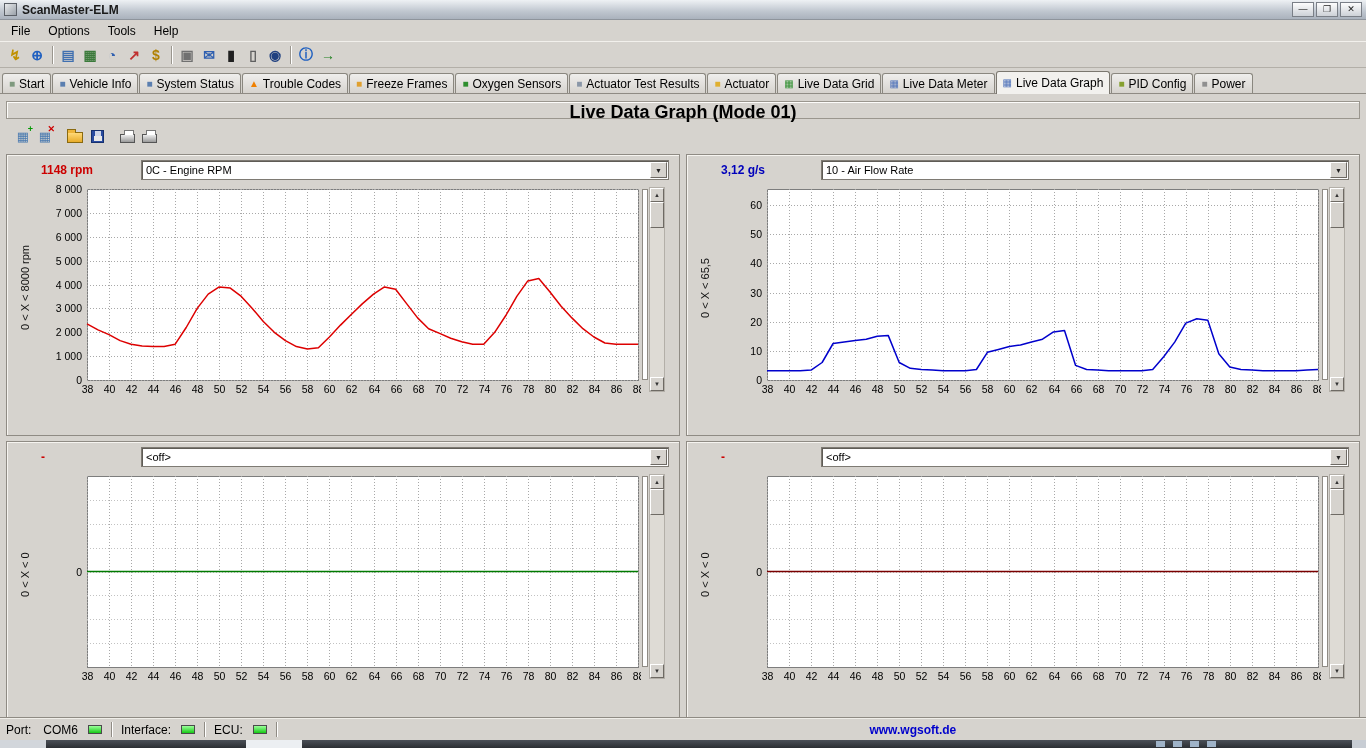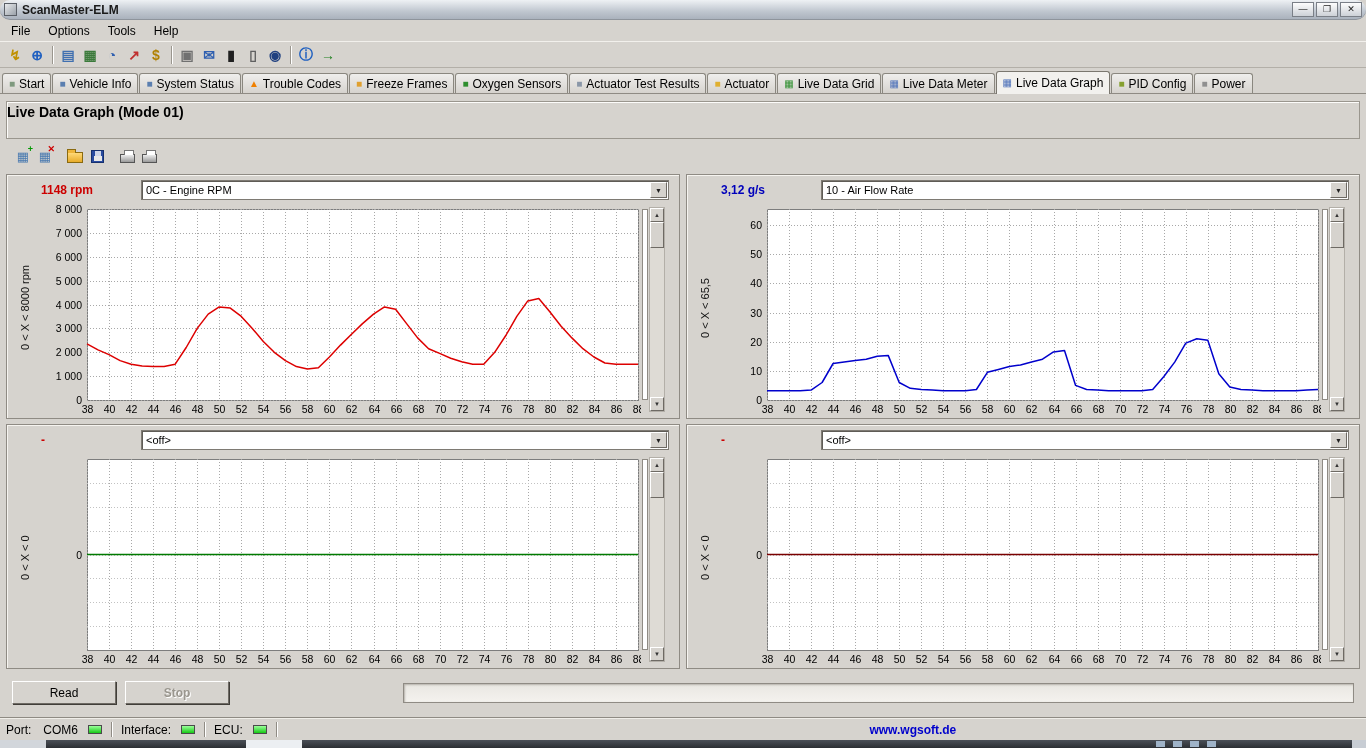--- a/index.html
+++ b/index.html
@@ -2,21 +2,21 @@
 <html><head>
 <meta charset="utf-8">
 <style>
   html,body{margin:0;padding:0;background:#000;}
   *{box-sizing:border-box;}
   .window{position:relative;width:1366px;height:748px;overflow:hidden;
     font-family:"Liberation Sans",sans-serif;background:#d6d3ce;color:#000;}
 
   
   .titlebar{height:20px;display:flex;align-items:center;padding:0 4px;
-    background:linear-gradient(#eef1f4,#bfc6cf 60%,#aab2bd);border-bottom:1px solid #8e949c;border-radius:10px;}
+    background:linear-gradient(#eef1f4,#bfc6cf 60%,#aab2bd);border-bottom:1px solid #8e949c;}
   .app-icon{width:13px;height:13px;margin-right:5px;border:1px solid #5a5f66;
     background:linear-gradient(135deg,#e8eaec,#9aa1a9);}
   .title-text{font-size:12px;font-weight:bold;color:#1a1a1a;flex:1;}
   .win-controls{display:flex;}
   .win-btn{width:22px;height:15px;margin-left:2px;font-size:9px;line-height:13px;text-align:center;
     background:linear-gradient(#fdfdfd,#cdd1d7);border:1px solid #7a7f87;color:#222;cursor:default;}
 
   
   .menubar{height:21px;display:flex;align-items:center;font-size:12px;padding-left:2px;background:#d6d3ce;}
   .menu-item{padding:14px 9px;}
@@ -29,38 +29,38 @@
   
   .tabbar{height:26px;display:flex;align-items:flex-end;padding:3px 2px 0 2px;background:#d6d3ce;
     border-bottom:1px solid #8f8b84;}
   .tab{display:flex;align-items:center;gap:4px;height:20px;padding:2px 6px;font-size:12px;white-space:nowrap;
     background:linear-gradient(#efeeec,#d6d3ce);border:1px solid #8a877f;border-bottom:none;
     border-radius:3px 3px 0 0;margin-right:1px;}
   .tab.active{height:23px;background:#f2f1ee;margin-bottom:-1px;border-color:#7a776f;font-weight:normal;}
   .tab-icon{font-size:10px;line-height:10px;}
 
   
-  .page-header{margin:7px 6px 0;height:38px;line-height:20px;font-size:14px;font-weight:bold;
+  .page-header{margin:7px 6px 0;height:18px;line-height:20px;text-align:center;font-size:18px;font-weight:bold;
     border:1px solid #9a968e;box-shadow:inset 1px 1px 0 #fdfcfa;background:#d6d3ce;}
   .graph-toolbar{margin:5px 0 0 12px;height:24px;display:flex;align-items:center;}
   .gt-icon{width:22px;height:22px;display:flex;align-items:center;justify-content:center;position:relative;}
   .gt-glyph{font-size:13px;}
   .gt-badge{position:absolute;top:0;right:1px;font-size:9px;font-weight:bold;line-height:9px;}
   .gt-sep{width:8px;}
   .mini-folder{width:16px;height:11px;background:linear-gradient(#ffd978,#e8ac2a);border:1px solid #8a6a10;position:relative;margin-top:3px;}
   .mini-folder::before{content:"";position:absolute;top:-4px;left:-1px;width:7px;height:3px;background:#eeb53a;border:1px solid #8a6a10;border-bottom:none;}
   .mini-disk{width:13px;height:13px;background:#2a4ba0;border:1px solid #16306e;position:relative;}
   .mini-disk::before{content:"";position:absolute;left:3px;top:0;width:6px;height:5px;background:#cfd6e8;}
   .mini-disk::after{content:"";position:absolute;left:2px;bottom:1px;width:8px;height:5px;background:#e8e8e8;}
   .mini-printer{width:15px;height:9px;background:linear-gradient(#ececec,#9a9a9a);border:1px solid #555;position:relative;margin-top:5px;}
   .mini-printer::before{content:"";position:absolute;top:-5px;left:3px;width:8px;height:4px;background:#fff;border:1px solid #777;border-bottom:none;}
 
   
   .charts{margin:6px 6px 0;display:grid;grid-template-columns:1fr 1fr;gap:5px 6px;}
-  .panel{height:245px;border:1px solid #8f8b84;box-shadow:inset 1px 1px 0 #f6f4f0;background:#d6d3ce;padding:3px 6px;}
+  .panel{height:282px;border:1px solid #8f8b84;box-shadow:inset 1px 1px 0 #f6f4f0;background:#d6d3ce;padding:3px 6px;}
   .panel-row1{height:24px;display:flex;align-items:center;}
   .chart-value{width:128px;padding-left:28px;font-size:12px;font-weight:bold;}
   .combo{flex:1;height:20px;margin-right:4px;background:#fff;border:1px solid #7e7a73;
     box-shadow:inset 1px 1px 0 #5f5c56;display:flex;align-items:center;}
   .combo-text{flex:1;font-size:11px;padding:0 4px;white-space:nowrap;overflow:hidden;}
   .combo-btn{width:17px;height:16px;margin-right:1px;font-size:7px;line-height:15px;text-align:center;
     background:#d6d3ce;border:1px solid;border-color:#fff #6e6a64 #6e6a64 #fff;color:#222;}
   .panel-row2{display:flex;align-items:flex-start;margin-top:1px;}
   .axis-caption{writing-mode:vertical-rl;transform:rotate(180deg);width:24px;height:210px;
     display:flex;align-items:center;justify-content:center;font-size:11px;color:#111;}

